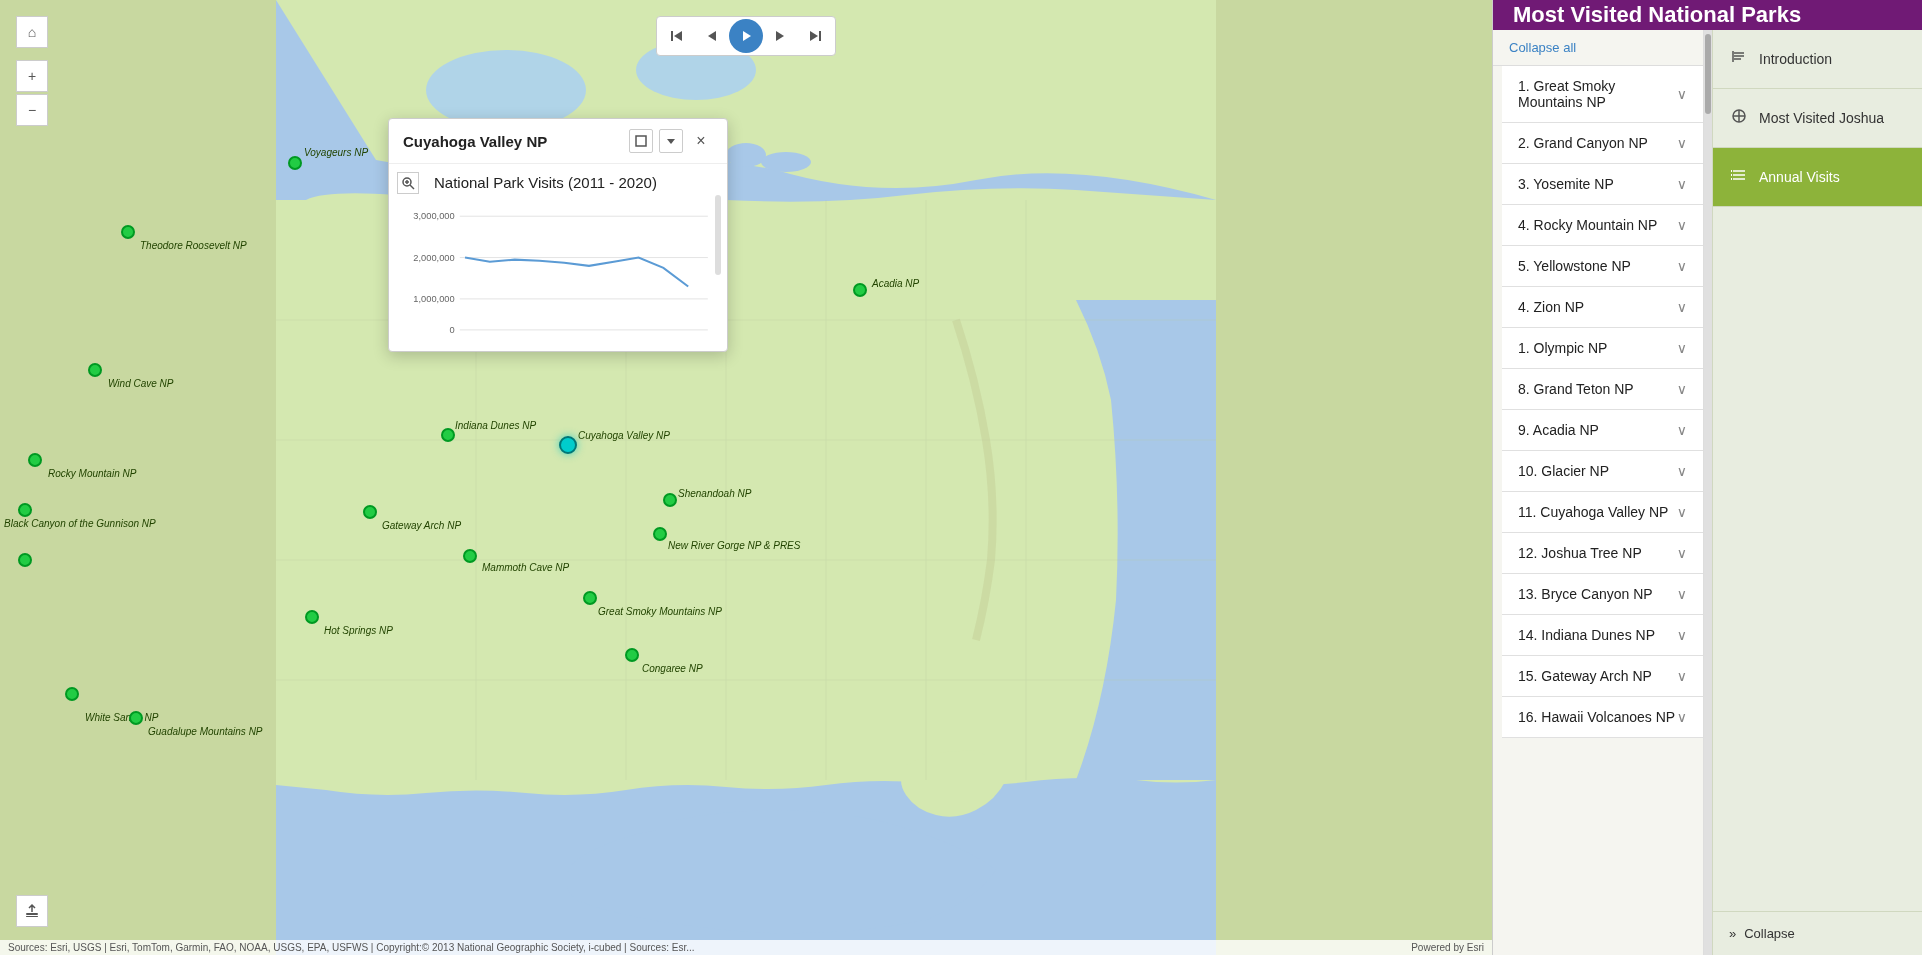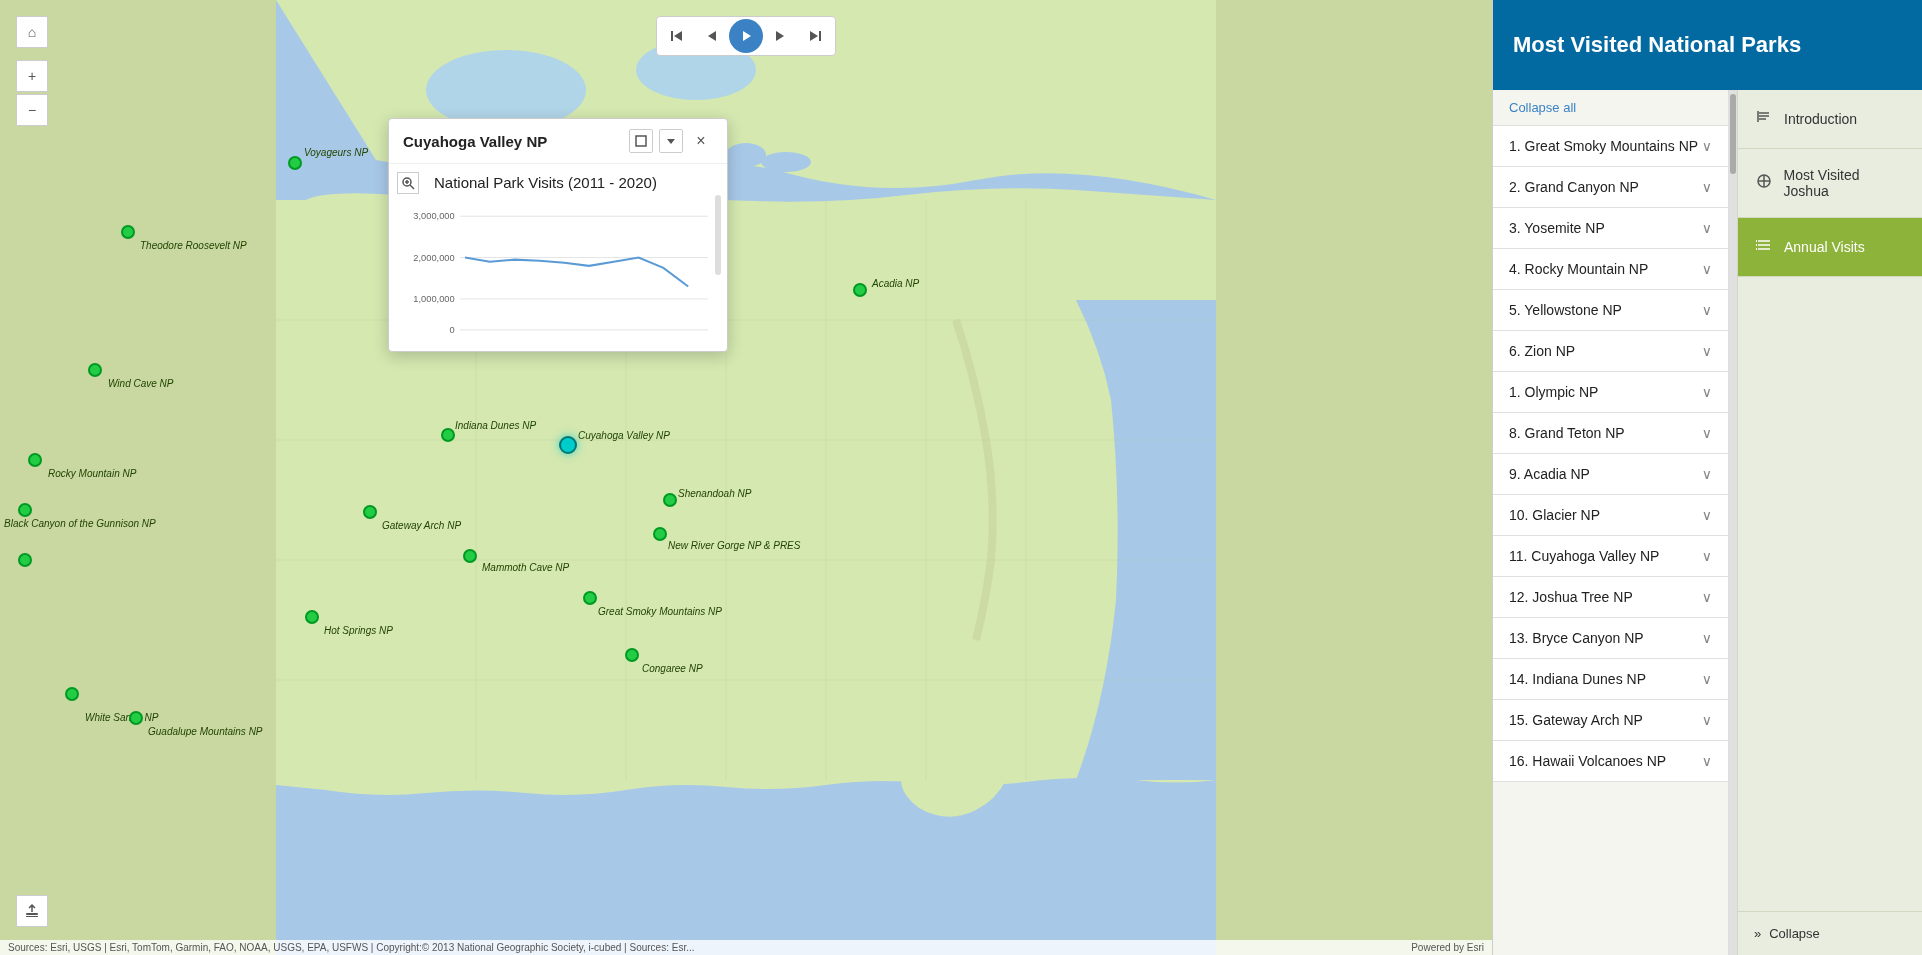--- a/index.html
+++ b/index.html
@@ -255,23 +255,23 @@
     
     #right-panel {
       width: 430px;
       background: #f5f5f0;
       display: flex;
       flex-direction: column;
       border-left: 1px solid #ccc;
     }
 
     .panel-header {
-      background: #0369a1;
+      background: #701a75;
       color: white;
-      padding: 32px 20px;
+      padding: 2px 20px;
       font-size: 22px;
       font-weight: 600;
     }
 
     .panel-content {
       display: flex;
       flex: 1;
       overflow: hidden;
     }
 
@@ -291,20 +291,21 @@
       cursor: pointer;
       background: transparent;
       border: none;
       text-align: left;
     }
 
     .parks-list {
       flex: 1;
       overflow-y: auto;
       border-top: 1px solid #ddd;
+      padding-left: 9px;
     }
 
     .park-item {
       display: flex;
       align-items: center;
       padding: 12px 16px;
       border-bottom: 1px solid #e0e0e0;
       cursor: pointer;
       background: white;
     }
@@ -331,21 +332,21 @@
       height: 80px;
       background: #aaa;
       border-radius: 3px;
       position: absolute;
       top: 4px;
       left: 1px;
     }
 
     
     .nav-sidebar {
-      width: 185px;
+      width: 210px;
       background: #e8ede0;
       display: flex;
       flex-direction: column;
       border-left: 1px solid #d0d8c0;
     }
 
     .nav-item {
       display: flex;
       align-items: center;
       padding: 18px 16px;
@@ -613,21 +614,21 @@
   </div>
           <div class="park-item">
     <span class="park-item-name">4. Rocky Mountain NP</span>
     <span class="park-item-chevron">∨</span>
   </div>
           <div class="park-item">
     <span class="park-item-name">5. Yellowstone NP</span>
     <span class="park-item-chevron">∨</span>
   </div>
           <div class="park-item">
-    <span class="park-item-name">6. Zion NP</span>
+    <span class="park-item-name">4. Zion NP</span>
     <span class="park-item-chevron">∨</span>
   </div>
           <div class="park-item">
     <span class="park-item-name">1. Olympic NP</span>
     <span class="park-item-chevron">∨</span>
   </div>
           <div class="park-item">
     <span class="park-item-name">8. Grand Teton NP</span>
     <span class="park-item-chevron">∨</span>
   </div>

